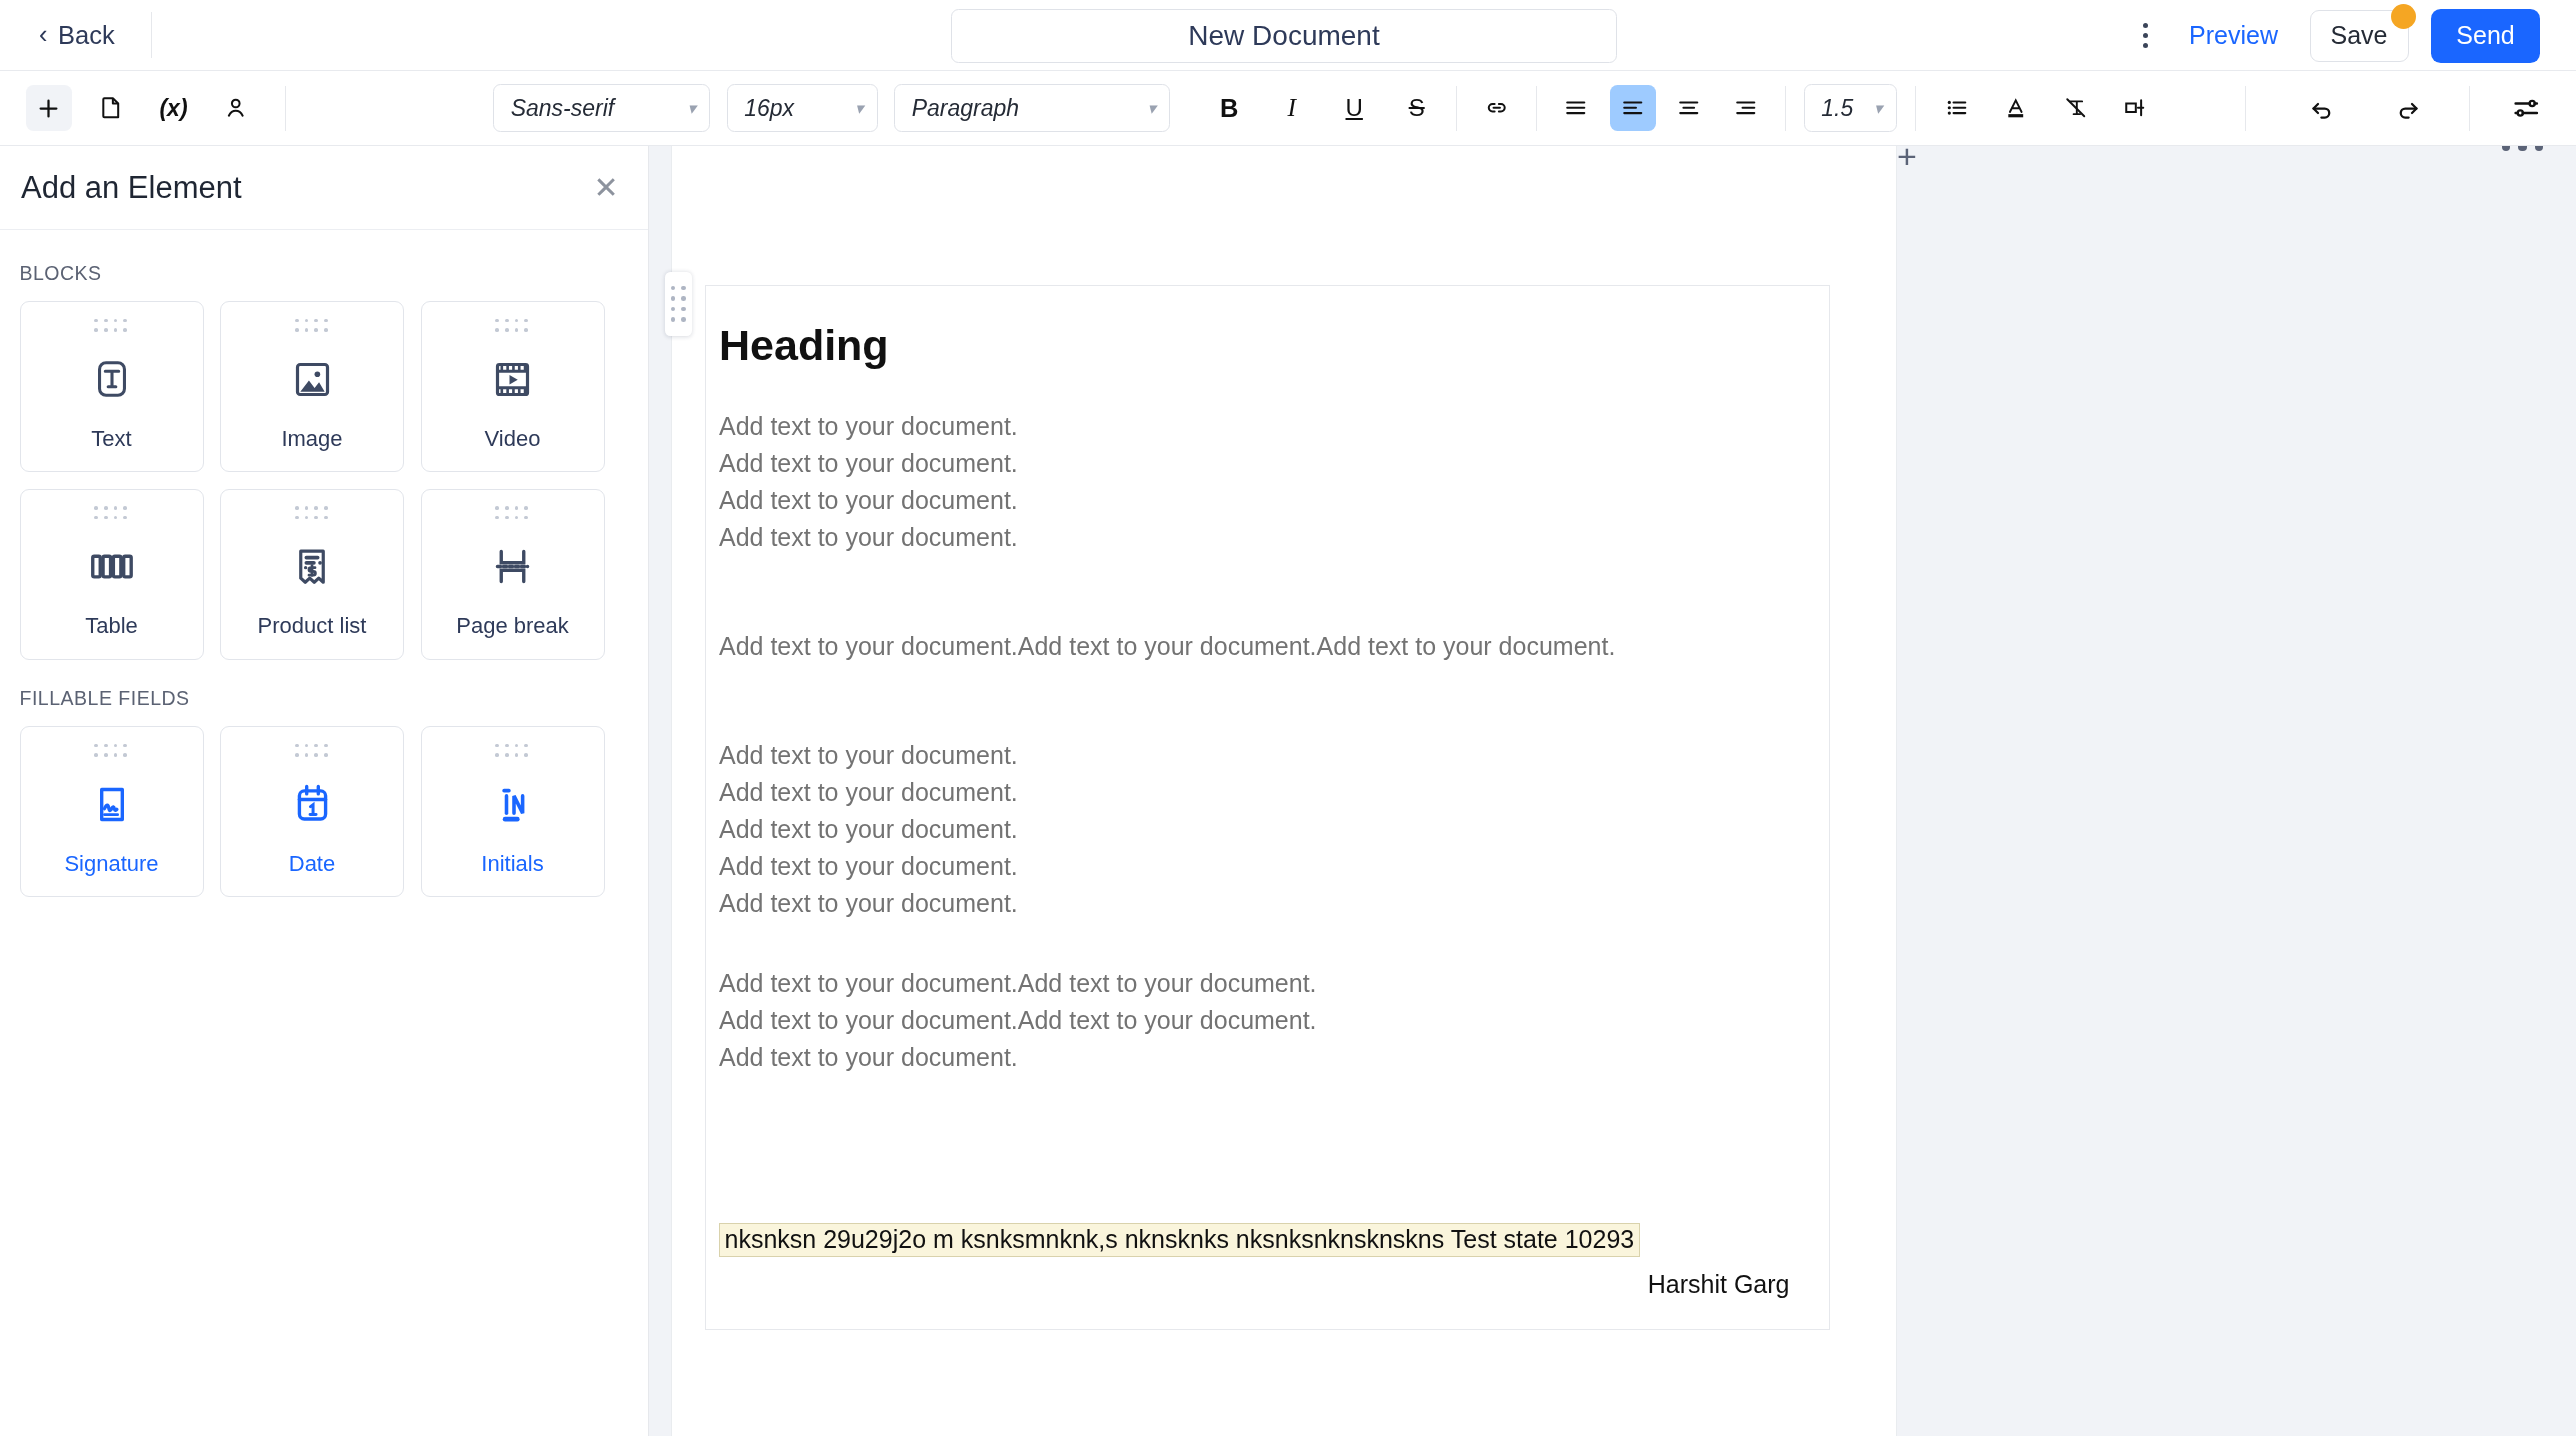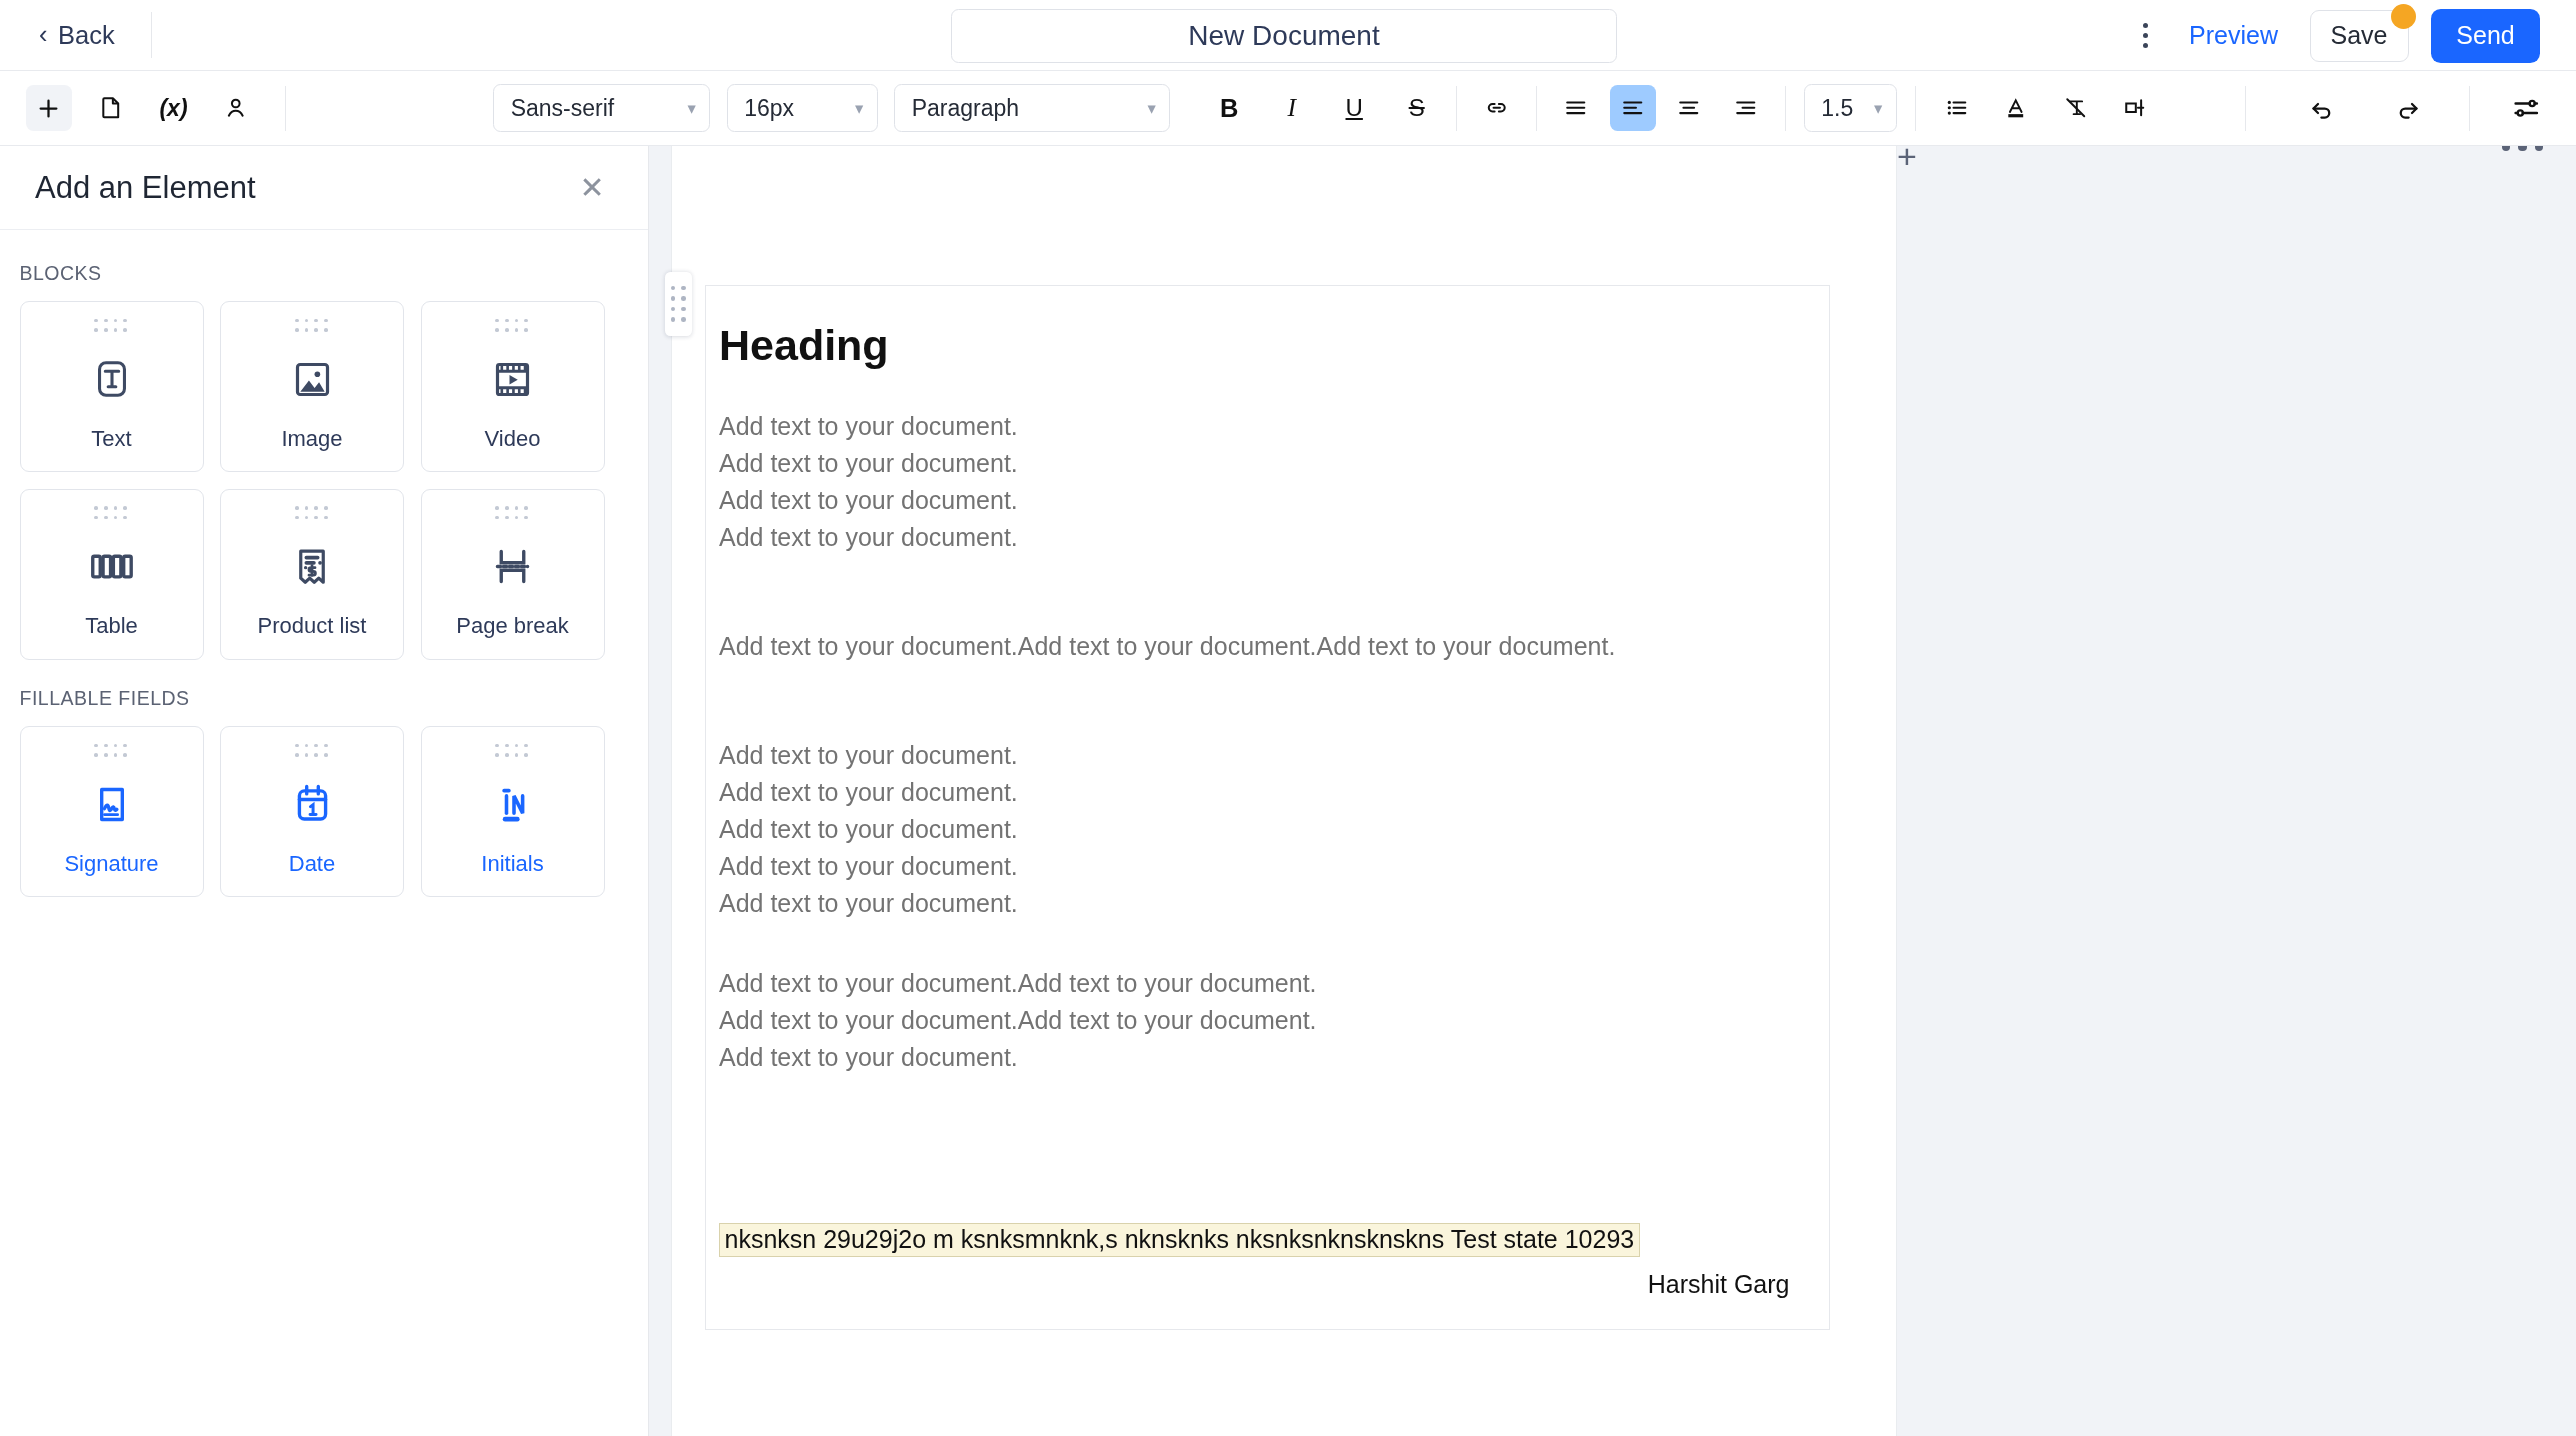--- a/index.html
+++ b/index.html
@@ -83,35 +83,35 @@
     cursor: pointer; color: #111;
   }
   .tb-btn.active { background: #f1f3f7; }
   .tb-btn.align-active { background: #9ecbff; }
   .tb-sep { width: 0.7px; height: 45px; background: #e6e8ec; }
 
   .sel {
     height: 48px; border: 0.7px solid #dfe2e8; border-radius: 7.5px;
     background: #fff; display: flex; align-items: center;
     padding: 0 13.5px 0 16.5px; cursor: pointer; gap: 20px;
-    color: #252b36; font-size: 23px;
+    color: #252b36; font-size: 23px; font-style: italic;
   }
   .sel .lbl { flex: 1; white-space: nowrap; }
   .sel .chev { color: #9aa2b1; font-size: 16.5px; line-height: 1; }
 
   
   .panel {
     position: absolute; top: 146px; left: 0;
     width: 649px; height: 1290px;
     background: #fff; border-right: 0.7px solid #e6e8ec;
     overflow: hidden;
   }
   .panel-head {
     height: 84px; border-bottom: 0.7px solid #eceef2;
-    display: flex; align-items: center; padding: 0 35px;
+    display: flex; align-items: center; padding: 0 21px;
   }
   .panel-title { font-size: 31px; color: #1f2633; font-weight: 400; }
   .panel-close {
     margin-left: auto; width: 42px; height: 42px;
     display: flex; align-items: center; justify-content: center;
     color: #8d939e; font-size: 30px; cursor: pointer;
   }
   .panel-body { padding: 31.5px 19.5px 0 19.5px; }
   .sec-label {
     font-size: 19.5px; color: #5b6273; letter-spacing: 0.5px;

